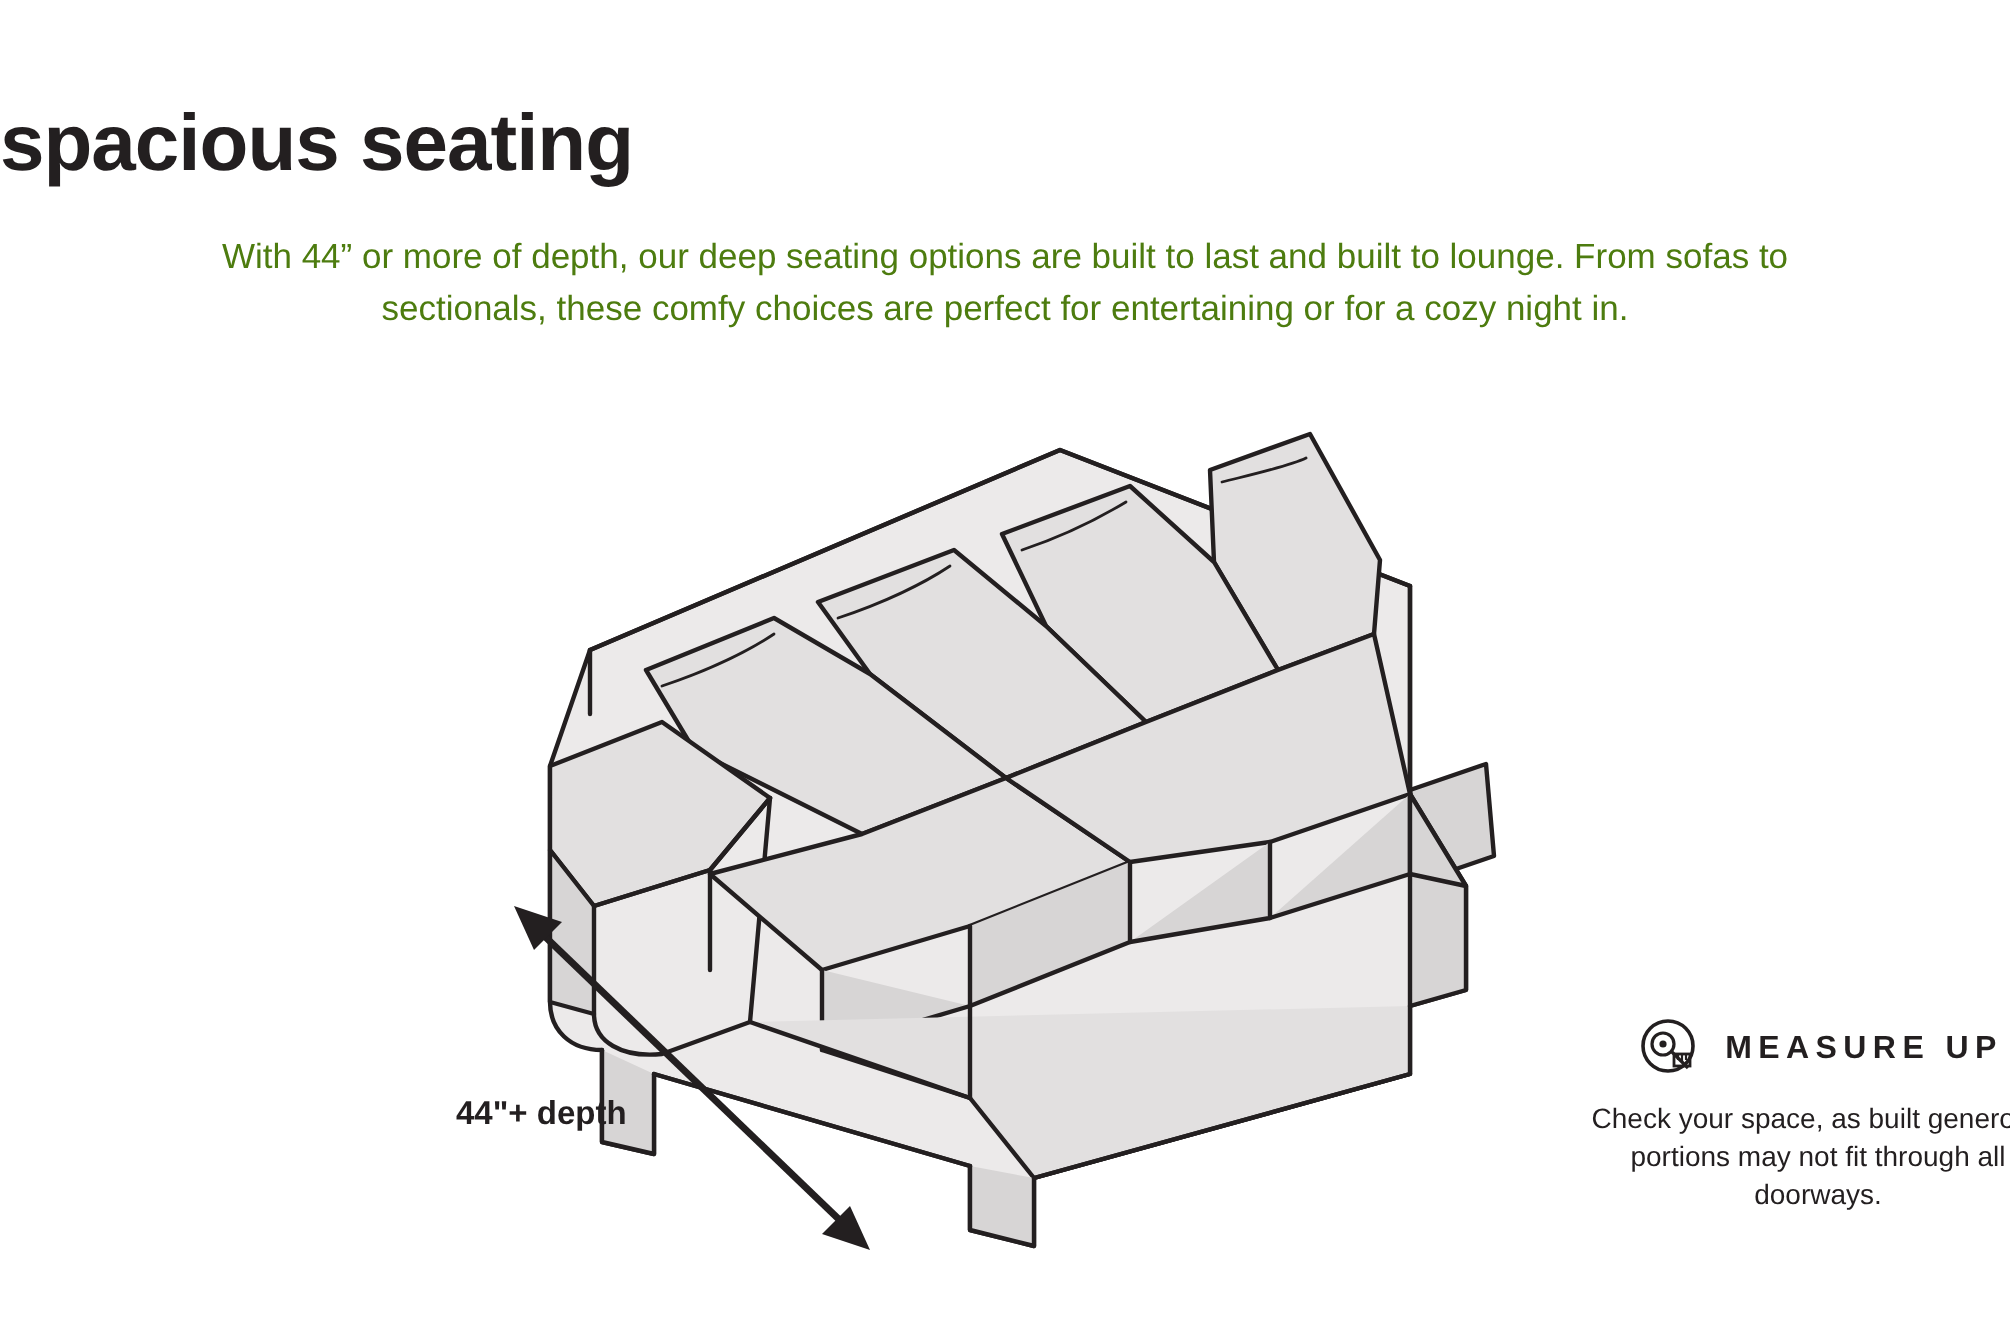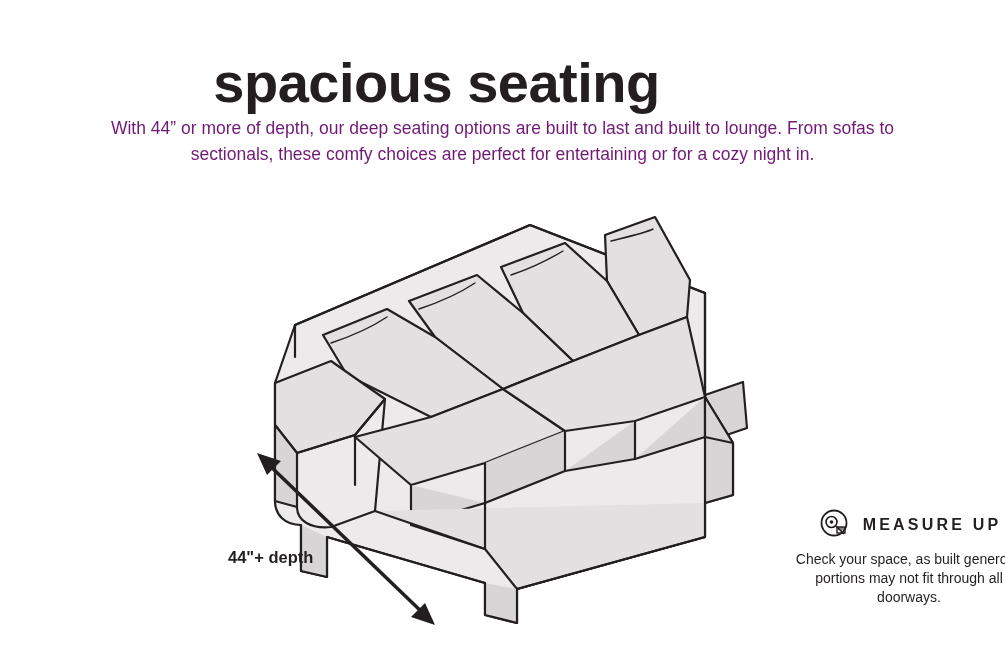--- a/index.html
+++ b/index.html
@@ -17,35 +17,35 @@
   }
   .page {
     position: absolute;
     inset: 0;
   }
   .headline {
     position: absolute;
     top: 50px;
     left: 0;
     width: 873px;
-    text-align: center;
-    font-size: 56px;
+    text-align: left;
+    font-size: 40px;
     font-weight: bold;
     letter-spacing: -0.5px;
     color: #231f20;
   }
   .subcopy {
     position: absolute;
     top: 115px;
     left: 90px;
     width: 825px;
     text-align: center;
     font-size: 17.5px;
     line-height: 26px;
-    color: #701a75;
+    color: #4d7c0f;
   }
   .illustration {
     position: absolute;
     top: 185px;
     left: 235px;
     width: 545px;
     height: 440px;
   }
   .depth-label {
     position: absolute;

